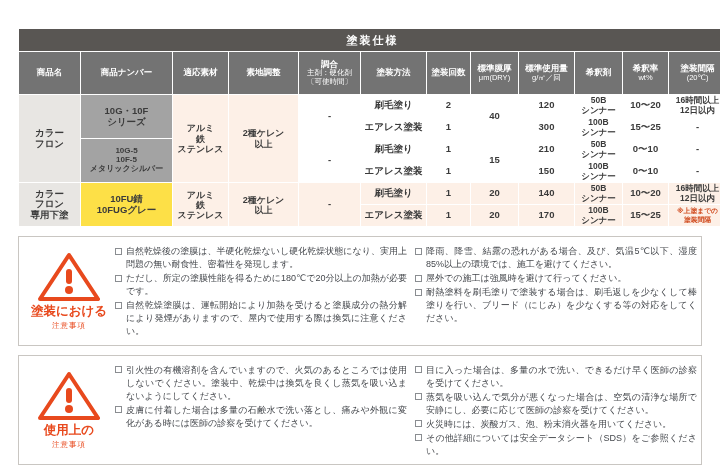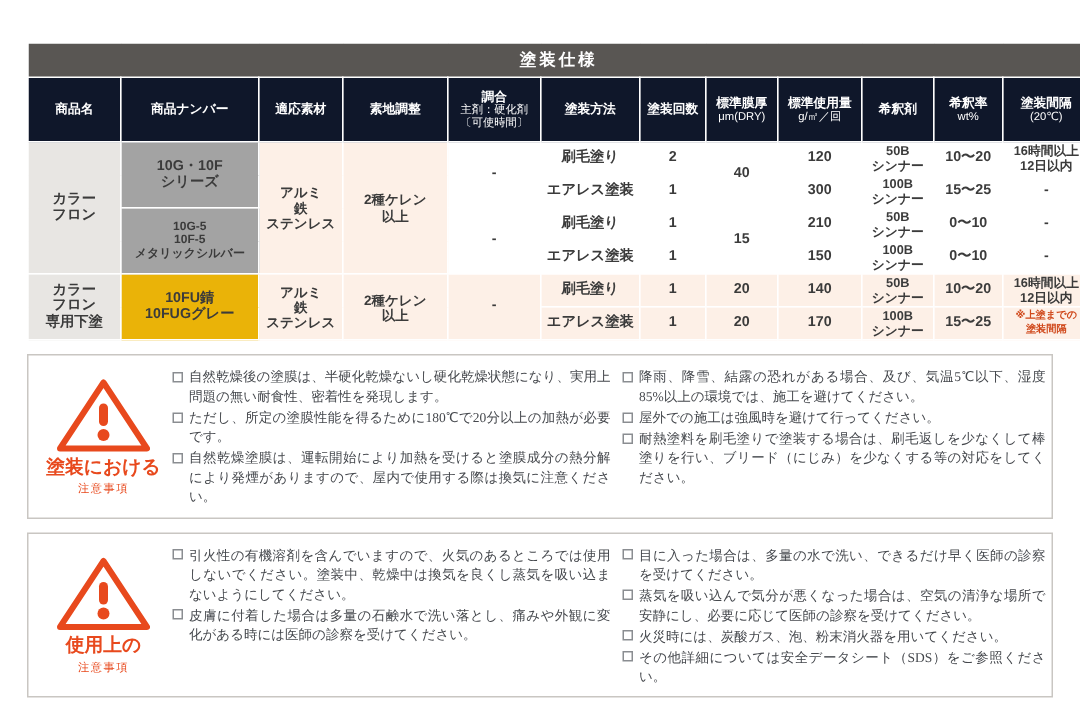--- a/index.html
+++ b/index.html
@@ -44,21 +44,21 @@
     color: #ffffff;
     font-size: 11px;
     font-weight: bold;
     letter-spacing: 2px;
     height: 20px;
     padding: 0;
     border: 1px solid #ffffff;
   }
 
   .hdr {
-    background: #0f172a;
+    background: #737373;
     color: #ffffff;
     font-size: 8.5px;
     font-weight: bold;
     height: 40px;
     line-height: 1.25;
   }
   .hdr .sub { font-size: 7.5px; font-weight: normal; display:block; }
 
   
   .nm {
@@ -83,21 +83,21 @@
   }
   .plain {
     background: #ffffff;
     font-size: 9.5px;
     font-weight: bold;
   }
   .plain.small { font-size: 8.5px; text-align: center; }
 
   
   tr.tint .nm { background: #e8e6e3; }
-  tr.tint .num { background: #eab308; }
+  tr.tint .num { background: #fde047; }
   tr.tint .mat { background: #fdf0e7; }
   tr.tint .plain { background: #fdf0e7; }
 
   .met { font-size: 8px; }
   .note-sm { font-size: 6.8px; color: #d0491c; font-weight: bold; display:block; line-height:1.25; }
 
   
   .warn {
     width: 684px;
     box-sizing: border-box;
@@ -131,21 +131,20 @@
     font-size: 7.5px;
     font-weight: normal;
     margin-top: 1px;
     letter-spacing: 1px;
   }
   .warn-cols {
     flex: 1 1 auto;
     display: flex;
     gap: 8px;
     padding-top: 3px;
-    font-family: Liberation Serif, serif;
   }
   .warn-col { flex: 1 1 0; }
   .warn-col.left { flex: 0 0 292px; }
 
   .ck {
     position: relative;
     font-size: 9px;
     line-height: 1.45;
     color: #45484d;
     padding-left: 11px;

